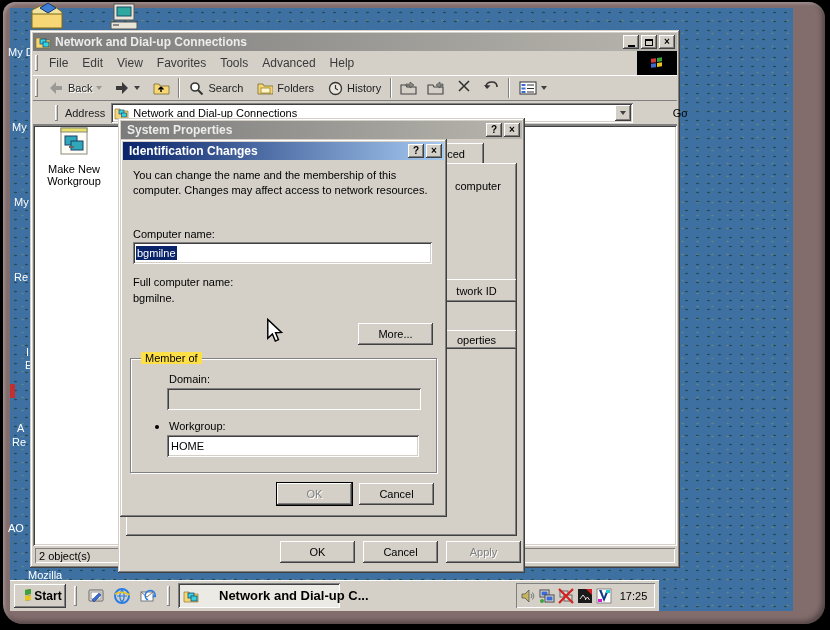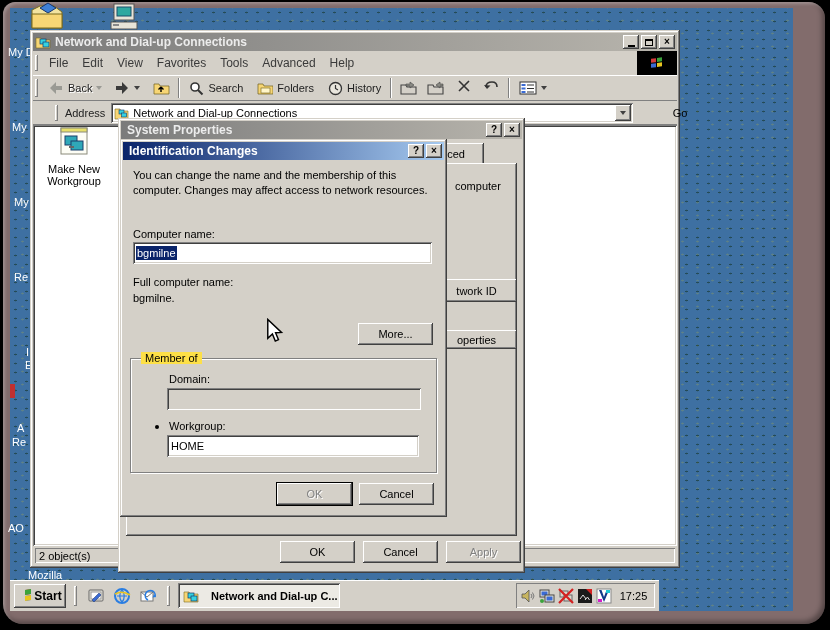--- a/index.html
+++ b/index.html
@@ -357,21 +357,21 @@
 
     <button style="margin-left:8px; width:162px; height:25px; background:#ECEAE4; border:none; font-family:'Liberation Sans',sans-serif;
                    box-shadow: inset 1px 1px #808080, inset -1px -1px #FFFFFF, inset 2px 2px #404040; display:flex; align-items:center;">
       <span style="margin-left:5px; display:inline-flex;">
         <svg width="16" height="14" viewBox="0 0 16 14">
           <path d="M1 3h5l1 2h8v8H1z" fill="#F7D675" stroke="#7a6a1e" stroke-width=".6"></path>
           <rect x="5" y="4" width="6" height="5" fill="#35D2E0" stroke="#123a6b" stroke-width=".7"></rect>
           <rect x="8" y="7" width="6" height="5" fill="#35D2E0" stroke="#123a6b" stroke-width=".7"></rect>
         </svg>
       </span>
-      <span style="margin-left:12px; font-size:11px; font-weight:bold; white-space:nowrap;">Network and Dial-up C...</span>
+      <span style="margin-left:20px; font-size:13px; font-weight:bold; white-space:nowrap;">Network and Dial-up C...</span>
     </button>
 
     <span style="flex:1"></span>
 
     <span class="sunken-light" style="width:139px; height:25px; margin-right:4px; display:flex; align-items:center;">
       <span style="margin-left:4px; display:inline-flex;">
         <svg width="16" height="16" viewBox="0 0 16 16">
           <polygon points="2,6 5,6 9,2 9,14 5,10 2,10" fill="#C8B560" stroke="#555" stroke-width=".8"></polygon>
           <path d="M11 6 q2 2 0 4 M12.5 4.5 q3 3.5 0 7" fill="none" stroke="#777" stroke-width="1"></path>
         </svg>

